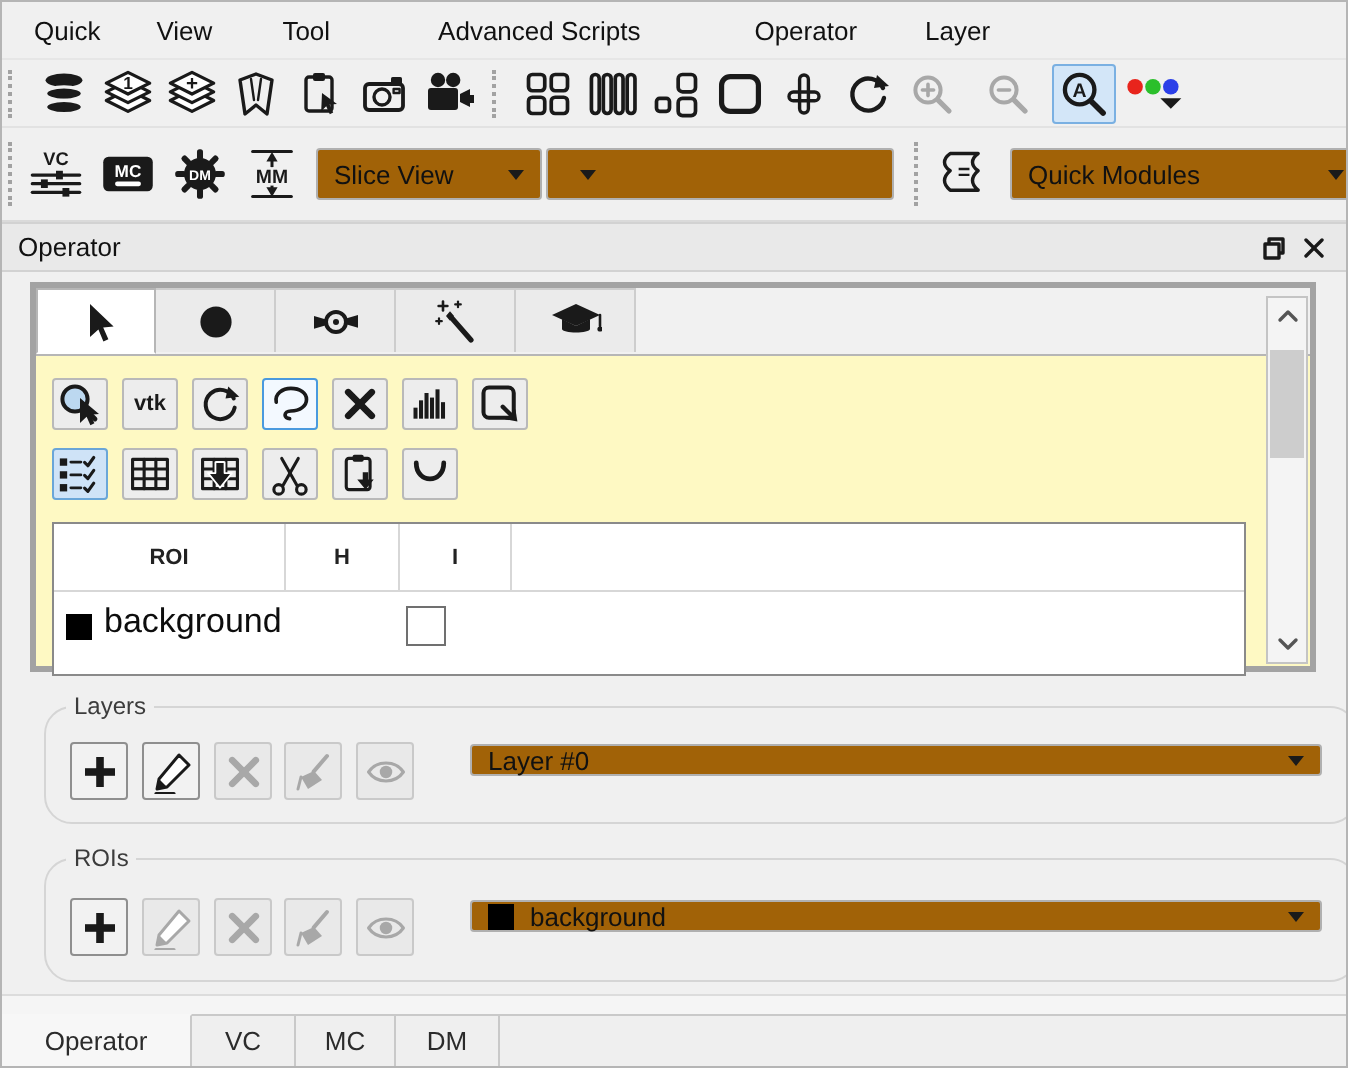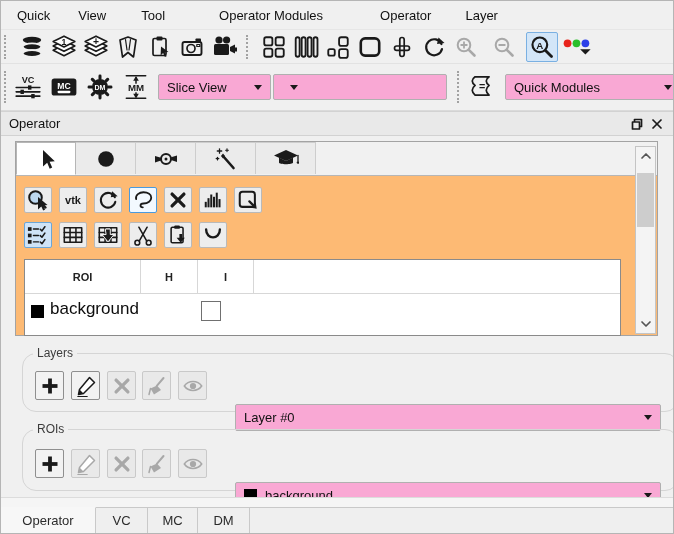--- a/index.html
+++ b/index.html
@@ -17,29 +17,29 @@
   .menu-item{white-space:nowrap;padding:3px 2px;}
   
   .toolbar{position:absolute;left:0;right:0;display:flex;align-items:center;}
   .toolbar1{top:29px;height:33px;border-bottom:1px solid #e2e2e2;}
   .toolbar2{top:63px;height:46px;border-bottom:1px solid #dadada;}
   .handle{width:6px;height:24px;border-left:2px dotted #a2a2a2;margin:0 4px 0 3px;}
   .handle.tall{height:32px;}
   .tbtn{width:30px;height:28px;display:flex;align-items:center;justify-content:center;border:1px solid transparent;border-radius:2px;flex:none;}
   .tbtn.big{width:34px;height:36px;}
   .tbtn.checked{background:#d3e6f8;border-color:#7ab0e2;}
-  .combo{height:26px;background:#f9a8d4;border:1px solid #b0b0b0;border-radius:2px;display:flex;align-items:center;font-size:13px;color:#111;padding:0 8px;box-sizing:border-box;flex:none;}
+  .combo{height:26px;background:#a16207;border:1px solid #b0b0b0;border-radius:2px;display:flex;align-items:center;font-size:13px;color:#111;padding:0 8px;box-sizing:border-box;flex:none;}
   .combo .ctext{flex:1;white-space:nowrap;overflow:hidden;}
   .carrow{width:0;height:0;border-left:4px solid transparent;border-right:4px solid transparent;border-top:5px solid #1a1a1a;margin-left:8px;flex:none;}
   
   .dock-header{position:absolute;top:110px;left:0;right:0;height:25px;background:#e9e9e9;border-top:1px solid #d2d2d2;border-bottom:1px solid #d2d2d2;display:flex;align-items:center;font-size:13px;color:#111;padding:0 8px;box-sizing:border-box;}
   .dock-header .title{flex:1;}
   .dock-btn{width:16px;height:16px;display:flex;align-items:center;justify-content:center;margin-left:4px;}
   
-  .frame{position:absolute;top:140px;left:14px;width:643px;height:195px;background:#fdba74;border:1px solid #a3a3a3;box-sizing:border-box;}
+  .frame{position:absolute;top:140px;left:14px;width:643px;height:195px;background:#fef9c3;border:3px solid #a3a3a3;box-sizing:border-box;}
   .tabbar{position:absolute;top:0;left:0;right:0;height:33px;background:#f1f1f1;border-bottom:1px solid #b6b6b6;display:flex;}
   .tab{width:60px;height:32px;background:#ebebeb;border-right:1px solid #cdcdcd;border-top:1px solid #cdcdcd;display:flex;align-items:center;justify-content:center;box-sizing:border-box;}
   .tab.selected{background:#ffffff;border:1px solid #b6b6b6;border-bottom:1px solid #ffffff;height:33px;margin-bottom:-1px;}
   .btnrow{position:absolute;left:8px;display:flex;gap:7px;}
   .row1{top:45px;}
   .row2{top:80px;}
   .sbtn{width:28px;height:26px;background:#ededed;border:1px solid #b9b9b9;border-radius:2px;display:flex;align-items:center;justify-content:center;box-sizing:border-box;}
   .sbtn.sel-border{border-color:#4a9ade;background:#f3f9ff;}
   .sbtn.sel-fill{background:#cfe3f7;border-color:#6aa6d8;}
   .vtk-label{font-size:11px;font-weight:bold;color:#1a1a1a;}
@@ -59,40 +59,40 @@
   .sc-up{top:0;} .sc-down{bottom:0;}
   .sc-thumb{position:absolute;left:1px;right:1px;top:26px;height:54px;background:#cdcdcd;}
   
   .groupbox{position:absolute;left:21px;width:657px;border:1px solid #d5d5d5;border-radius:14px;box-sizing:border-box;}
   .gb-layers{top:352px;height:59px;}
   .gb-rois{top:428px;height:62px;}
   .gb-label{position:absolute;top:-8px;left:10px;background:#f0f0f0;padding:0 4px;font-size:12px;color:#3c3c3c;}
   .gbtn{position:absolute;width:29px;height:29px;display:flex;align-items:center;justify-content:center;box-sizing:border-box;border-radius:2px;}
   .gbtn.en{background:#f2f2f2;border:1px solid #8f8f8f;}
   .gbtn.dis{background:#e9e9e9;border:1px solid #c9c9c9;}
-  .gcombo{position:absolute;left:212px;height:27px;right:17px;margin-top:32px;}
+  .gcombo{position:absolute;left:212px;height:16px;right:17px;}
   .combo-swatch{width:13px;height:13px;background:#000;margin-right:8px;flex:none;}
   
   .bottom-strip{position:absolute;top:496px;left:0;right:0;height:10px;background:#f5f5f5;border-top:1px solid #dcdcdc;}
   .bottom-tabs{position:absolute;top:506px;left:0;right:0;bottom:0;display:flex;font-size:13px;color:#2b2b2b;background:#efefef;}
   .btab{display:flex;align-items:center;justify-content:center;border-top:1px solid #c9c9c9;border-right:1px solid #c9c9c9;box-sizing:border-box;}
   .btab.selected{background:#f7f7f7;border-top:1px solid #f7f7f7;}
   .bt-operator{width:95px;}.bt-vc{width:52px;}.bt-mc{width:50px;}.bt-dm{width:52px;}
   .bt-fill{flex:1;border-top:1px solid #c9c9c9;}
 </style>
 </head>
 <body>
 
 <div class="window">
 
   <div class="menubar">
     <span class="menu-item" style="margin-left:14px">Quick</span>
     <span class="menu-item" style="margin-left:24px">View</span>
     <span class="menu-item" style="margin-left:31px">Tool</span>
-    <span class="menu-item" style="margin-left:50px">Operator Modules</span>
+    <span class="menu-item" style="margin-left:50px">Advanced Scripts</span>
     <span class="menu-item" style="margin-left:53px">Operator</span>
     <span class="menu-item" style="margin-left:30px">Layer</span>
   </div>
 
   <div class="toolbar toolbar1">
     <div class="handle"></div>
     <div class="tbtn">
         <svg class="ic" width="26" height="26" viewBox="0 0 24 24">
           <ellipse class="f" cx="12" cy="5.6" rx="8.5" ry="3.1"></ellipse>
           <ellipse class="fs" cx="12" cy="11.8" rx="8.5" ry="3.1"></ellipse>

